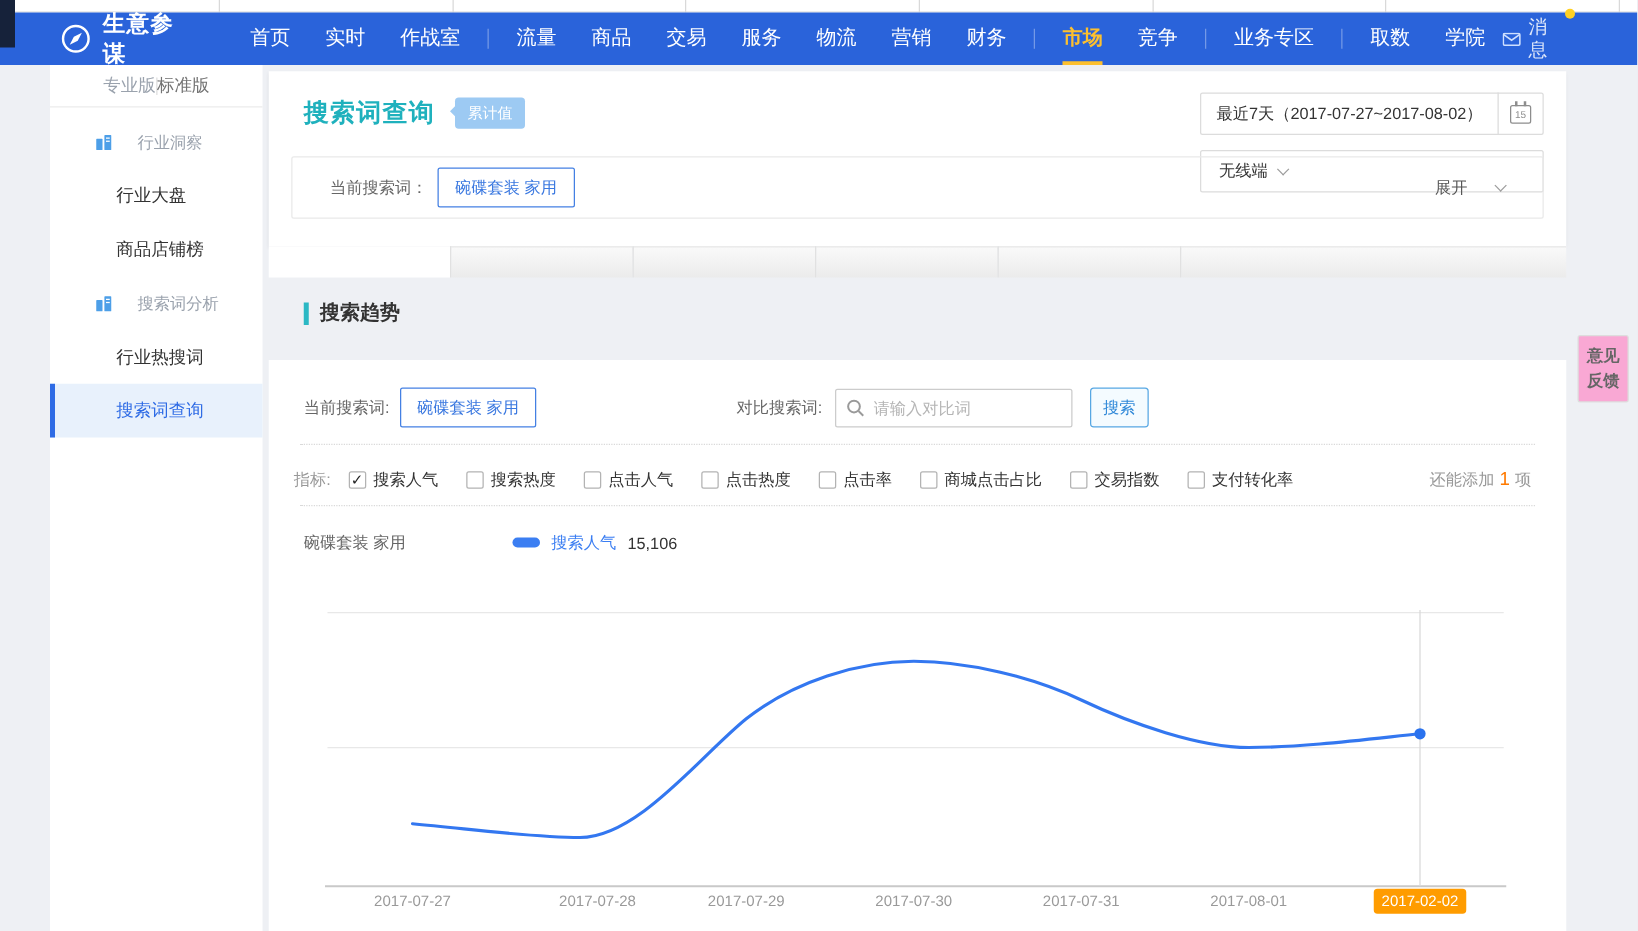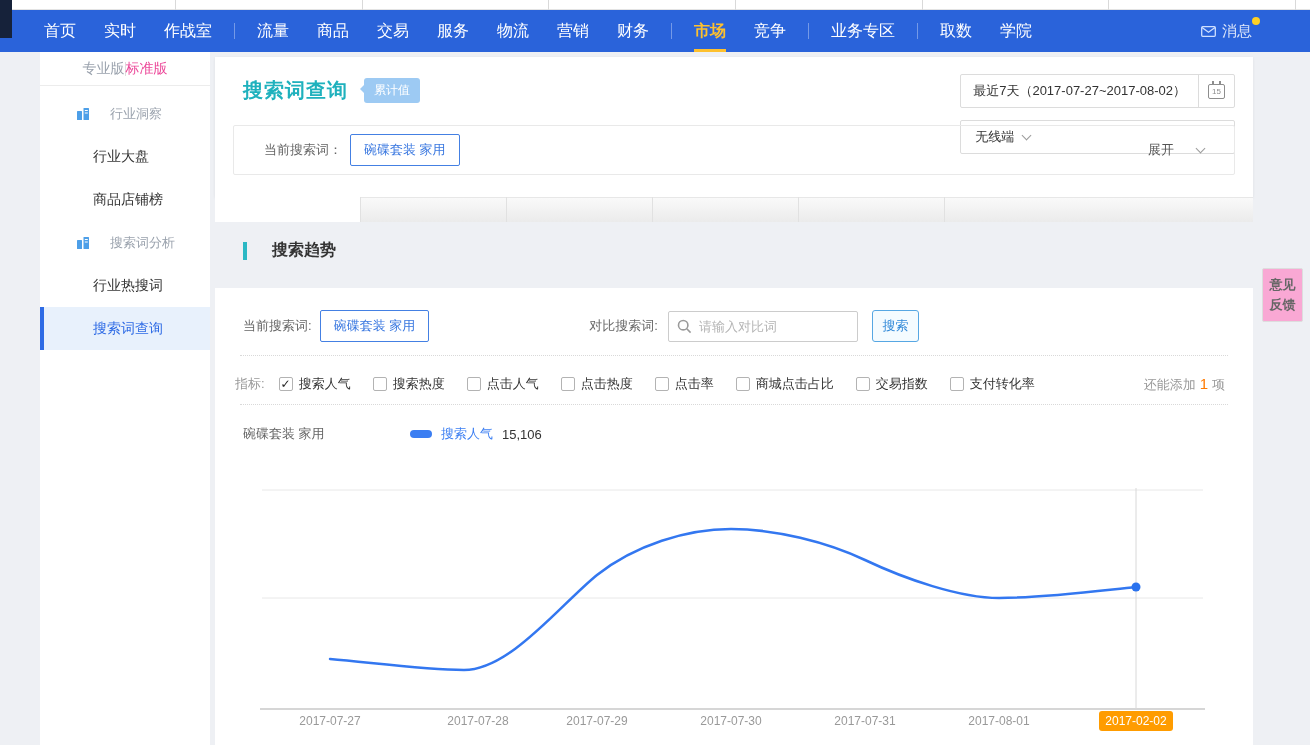--- a/index.html
+++ b/index.html
@@ -20,21 +20,21 @@
   .nav-item.active { color:#fdc02e; font-weight:bold; }
   .nav-item.active::after { content:""; position:absolute; left:14px; right:14px; bottom:0; height:3px; background:#fdc02e; }
   .nav-sep { width:1px; height:16px; background:rgba(255,255,255,.35); margin:0 8px; }
   .nav-msg { margin-left:auto; margin-right:58px; display:flex; align-items:center; gap:6px; color:rgba(255,255,255,.85); font-size:15px; position:relative; cursor:pointer; }
   .msg-dot { position:absolute; right:-8px; top:-5px; width:8px; height:8px; border-radius:50%; background:#ffd023; }
 
   
   .sidebar { position:absolute; left:40px; top:52px; width:170px; height:693px; background:#fff; }
   .version-row { height:34px; display:flex; align-items:center; justify-content:center; gap:0; font-size:14px; border-bottom:1px solid #ececec; }
   .ver-pro { color:#9aa2ad; cursor:pointer; }
-  .ver-std { color:#ec4899; cursor:pointer; }
+  .ver-std { color:#737373; cursor:pointer; }
   .ver-sep { width:1px; height:14px; background:#ddd; }
   .side-list { padding-top:6px; }
   .side-group { height:43px; display:flex; align-items:center; padding-left:36px; color:#9aa2ad; font-size:13px; gap:20px; }
   .side-item { height:43px; display:flex; align-items:center; padding-left:53px; color:#333; font-size:14px; cursor:pointer; }
   .side-item.active { background:#e8f1fc; color:#2e6be5; border-left:4px solid #2e6be5; padding-left:49px; }
 
   
   .header-card { position:absolute; left:215px; top:57px; width:1038px; height:140px; background:#fff; box-shadow:0 1px 3px rgba(0,0,0,.07); }
   .page-title-row { position:absolute; left:28px; top:20px; display:flex; align-items:center; }
   .page-title { color:#1fb1bd; font-size:20px; font-weight:bold; letter-spacing:1px; }
@@ -54,21 +54,21 @@
   .term-tag { margin-left:8px; border:1px solid #4480e3; color:#3a78e0; background:#fff; font-size:13px; padding:6px 13px; border-radius:2px; cursor:pointer; }
   .expand-ctl { margin-left:auto; margin-right:30px; display:flex; align-items:center; gap:23px; color:#555; font-size:13px; cursor:pointer; }
 
   
   .tabstrip { position:absolute; left:215px; top:197px; width:1038px; height:25px; display:flex; }
   .tab-cell { width:146px; background:linear-gradient(180deg,#fafafa,#ebebeb); border-left:1px solid #e1e1e1; box-shadow:inset 0 1px 0 #e7e7e7; cursor:pointer; }
   .tab-cell.first { width:145px; background:#fff; border-left:none; box-shadow:none; }
   .tab-cell.last { flex:1; }
 
   
-  .section-head { position:absolute; left:243px; top:240px; display:flex; align-items:center; gap:25px; }
+  .section-head { position:absolute; left:243px; top:240px; display:flex; align-items:center; gap:9px; }
   .section-bar { width:4px; height:18px; background:#2bb8c4; }
   .section-title { font-size:16px; font-weight:bold; color:#333; }
 
   
   .chart-card { position:absolute; left:215px; top:288px; width:1038px; height:457px; background:#fff; }
   .filter-row { position:absolute; top:22px; left:28px; right:28px; height:32px; display:flex; align-items:center; }
   .f-label { color:#666; font-size:13px; }
   .compare-label { margin-left:160px; }
   .search-wrap { position:relative; margin-left:10px; }
   .search-input { width:190px; height:31px; border:1px solid #ccc; border-radius:2px; padding:0 8px 0 30px; font-size:13px; color:#333; font-family:"Liberation Sans",sans-serif; }
@@ -105,20 +105,27 @@
       <i style="left:362px"></i>
       <i style="left:548px"></i>
     <i style="left:735px"></i>
       <i style="left:922px"></i>
       <i style="left:1108px"></i>
       <i style="left:1295px"></i>
   </div>
   <div class="corner-dark"></div>
 
   <div class="navbar">
+    <div class="logo">
+      <svg width="26" height="26" viewBox="0 0 26 26">
+        <circle cx="13" cy="13" r="10.5" fill="none" stroke="#fff" stroke-width="2"></circle>
+        <polygon points="8,18 11.4,11.4 18,8 14.6,14.6" fill="#fff"></polygon>
+      </svg>
+      <span class="logo-text">生意参谋</span>
+    </div>
     <div class="nav-items">
       <span class="nav-item">首页</span>
       <span class="nav-item">实时</span>
       <span class="nav-item">作战室</span>
       <span class="nav-sep"></span>
       <span class="nav-item">流量</span>
       <span class="nav-item">商品</span>
       <span class="nav-item">交易</span>
       <span class="nav-item">服务</span>
       <span class="nav-item">物流</span>

